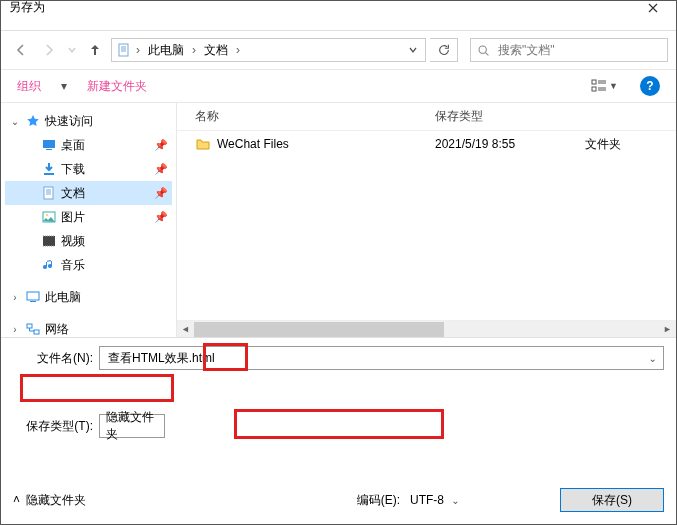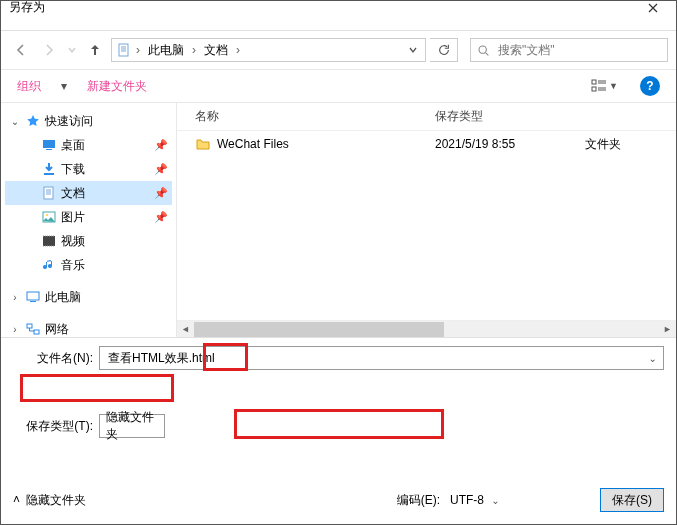--- a/index.html
+++ b/index.html
@@ -49,21 +49,21 @@
   .hscroll .arrow.right { margin-left: auto; }
   .bottom { border-top: 1px solid #e0e0e0; padding: 8px 12px 12px; display: flex; flex-direction: column; gap: 8px; }
   .formrow { display: flex; align-items: center; gap: 6px; }
   .formrow .lbl { width: 80px; text-align: right; }
   .formrow .field { flex: 1; height: 24px; border: 1px solid #999; padding: 0 6px; display: flex; align-items: center; background: #fff; }
   .formrow .field input, .formrow .field select { border: none; outline: none; width: 100%; font-size: 12px; background: transparent; }
   .field.combo { justify-content: space-between; }
   .field .dd { color: #555; font-size: 10px; padding-left: 4px; }
   .actionrow { display: flex; align-items: center; gap: 10px; padding-top: 6px; }
   .hidefolders { display: flex; align-items: center; gap: 6px; }
-  .btn { width: 64px; height: 24px; border: 1px solid #888; background: #e1e1e1; display: flex; align-items: center; justify-content: center; }
+  .btn { width: 104px; height: 24px; border: 1px solid #888; background: #e1e1e1; display: flex; align-items: center; justify-content: center; }
   .btn.primary { border: 1px solid #0078d7; }
   
   .hl { position: absolute; border: 3px solid #e02020; pointer-events: none; z-index: 20; }
   .rel { position: relative; gap: 44px; }
   
   svg { display: block; }
 </style>
 </head>
 <body>
 

